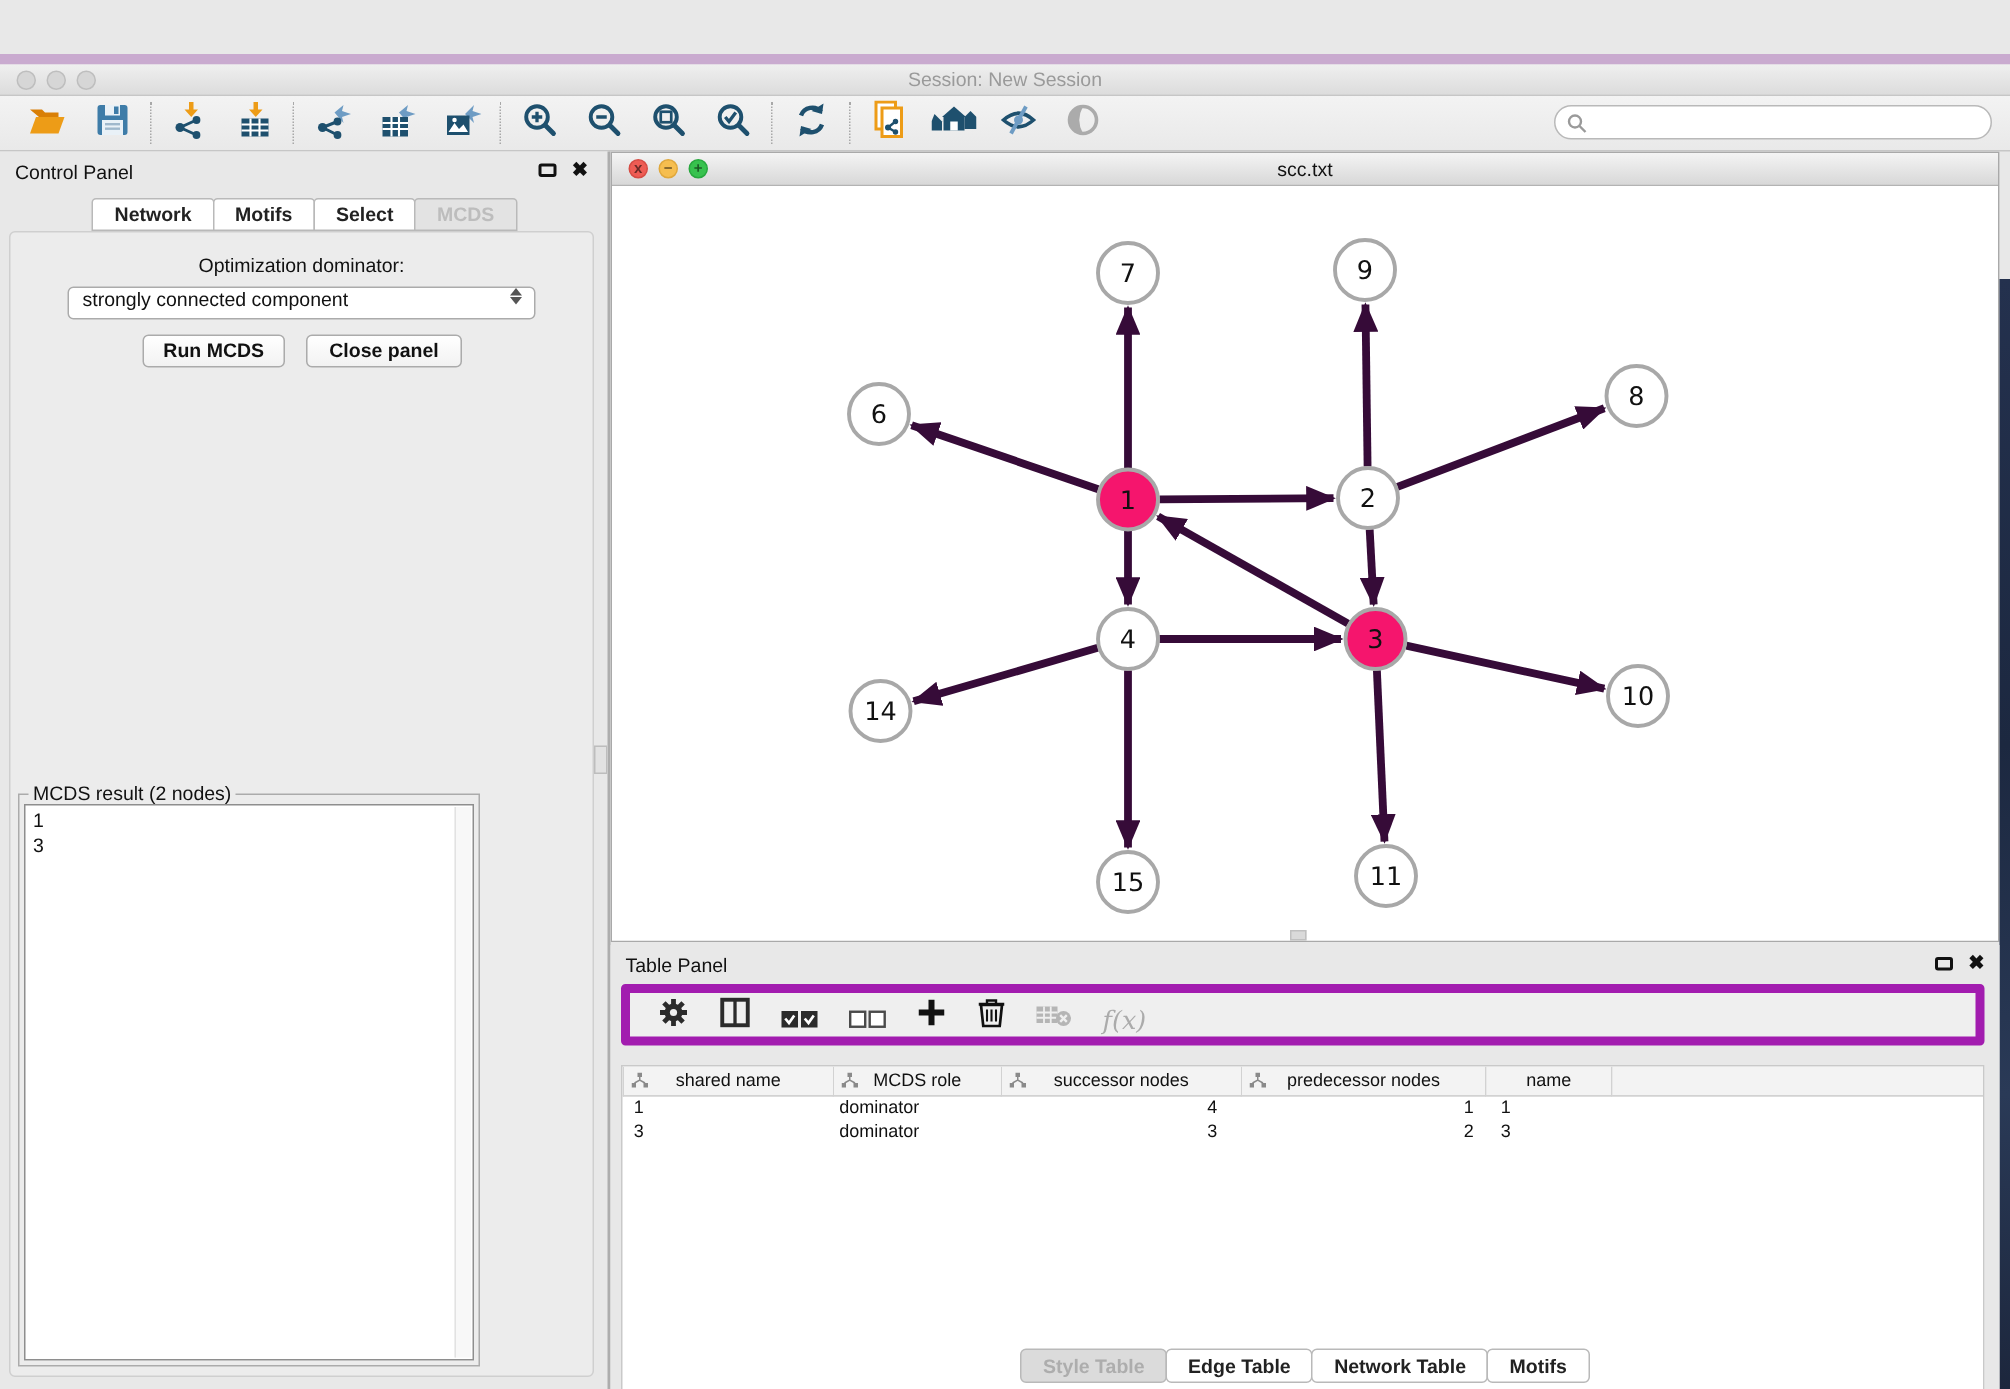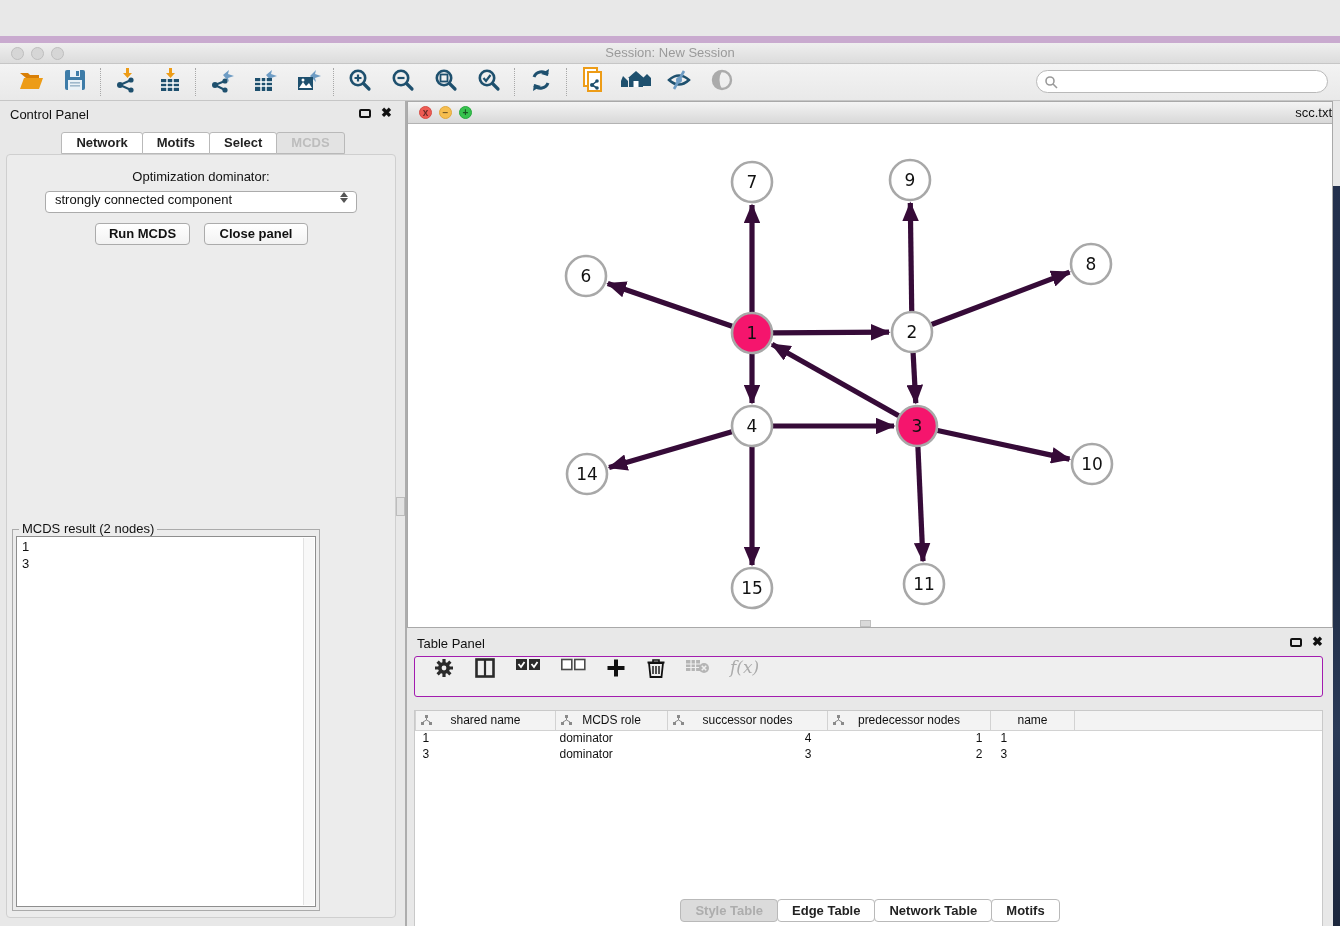--- a/index.html
+++ b/index.html
@@ -68,33 +68,33 @@
   #v-divider { left:405px; top:65px; width:2px; height:825px; background:#ADADAD; }
   #v-handle { left:396px; top:461px; width:9px; height:19px; background:#E2E2E2; border:1px solid #BDBDBD; }
 
   
   #net-window { left:407px; top:65px; width:926px; height:527px; background:#fff;
     border:1px solid #A9A9A9; }
   #net-titlebar { position:absolute; left:0; top:0; width:100%; height:22px;
     background:linear-gradient(#F4F4F4,#D8D8D8); border-bottom:1px solid #B3B3B3; }
   .tl2 { width:13px; height:13px; border-radius:50%; font-size:10px; font-weight:bold;
     line-height:12px; text-align:center; color:rgba(0,0,0,.55); }
-  #net-titlebar .title { width:100%; text-align:right; line-height:21px; font-size:13px; color:#111; }
+  #net-titlebar .title { width:100%; text-align:center; line-height:21px; font-size:13px; color:#111; }
   #graph-canvas { position:absolute; left:0; top:22px; width:924px; height:503px; background:#fff; }
   .node-label { font-size:17px; fill:#111; text-anchor:middle; font-family:"DejaVu Sans",sans-serif; }
   #resize-grip { left:860px; top:584px; width:11px; height:7px; background:#DADADA; border:1px solid #C0C0C0; }
 
   
   #desktop-strip { left:1333px; top:150px; width:7px; height:776px;
     background:linear-gradient(180deg,#24314e,#1c2840 40%,#2a3a57 70%,#1a2338); }
 
   
   #table-panel { left:407px; top:594px; width:926px; height:296px; background:#E8E8E8; }
   #tp-toolbar { position:absolute; left:7px; top:26px; right:10px; height:41px; background:#EFEFEF;
-    border:1px solid #a21caf; border-radius:3px; display:flex; align-items:flex-start; gap:19px; padding-left:18px; }
+    border:6px solid #a21caf; border-radius:3px; display:flex; align-items:flex-end; gap:19px; padding-left:18px; }
   #node-table-wrap { position:absolute; left:7px; top:80px; right:10px; height:220px; background:#fff;
     border:1px solid #C9C9C9; overflow:hidden; }
   table { border-collapse:collapse; width:100%; table-layout:fixed; }
   th { background:#F3F3F3; border:1px solid #D2D2D2; border-top:none; height:19px;
     font-size:12px; font-weight:normal; color:#111; text-align:center; position:relative; }
   th .sort-ico { position:absolute; left:5px; top:4px; }
   td { font-size:12px; color:#111; height:16px; white-space:nowrap; overflow:hidden; }
   td.col0 { padding-left:7px; text-align:left; }
   td.col1 { padding-left:4px; text-align:left; }
   td.col2 { padding-right:16px; text-align:right; }

